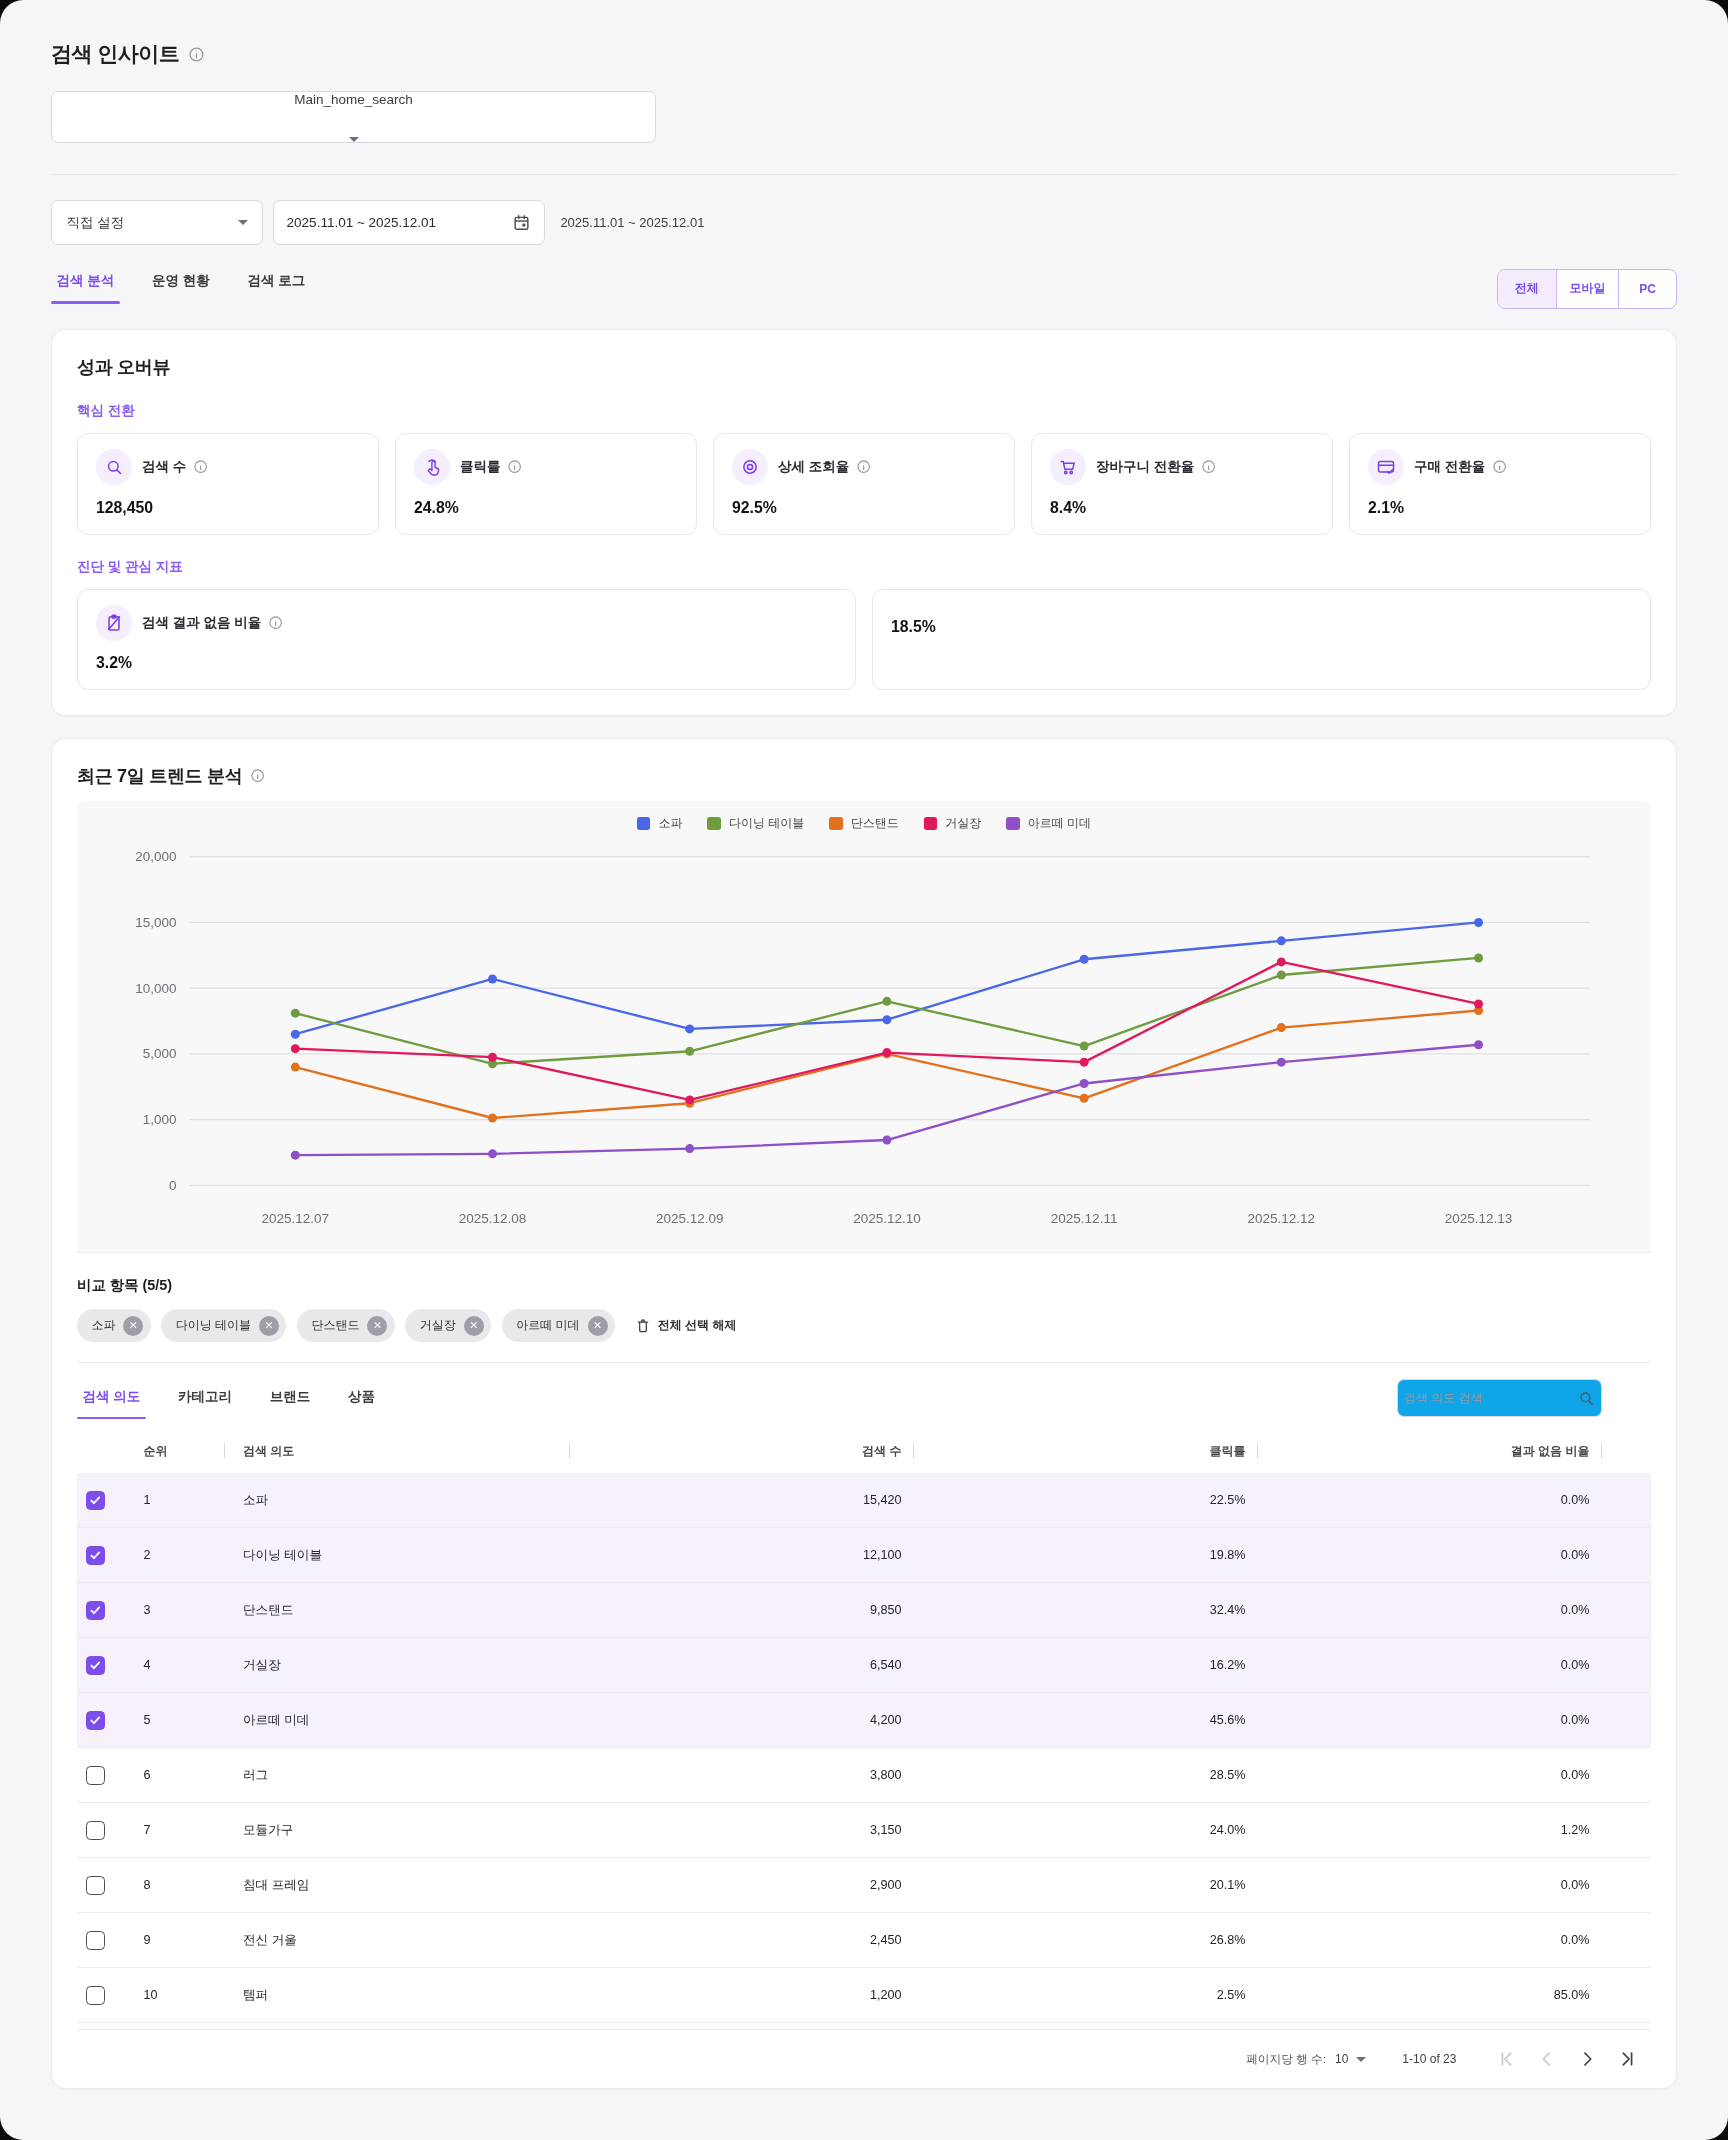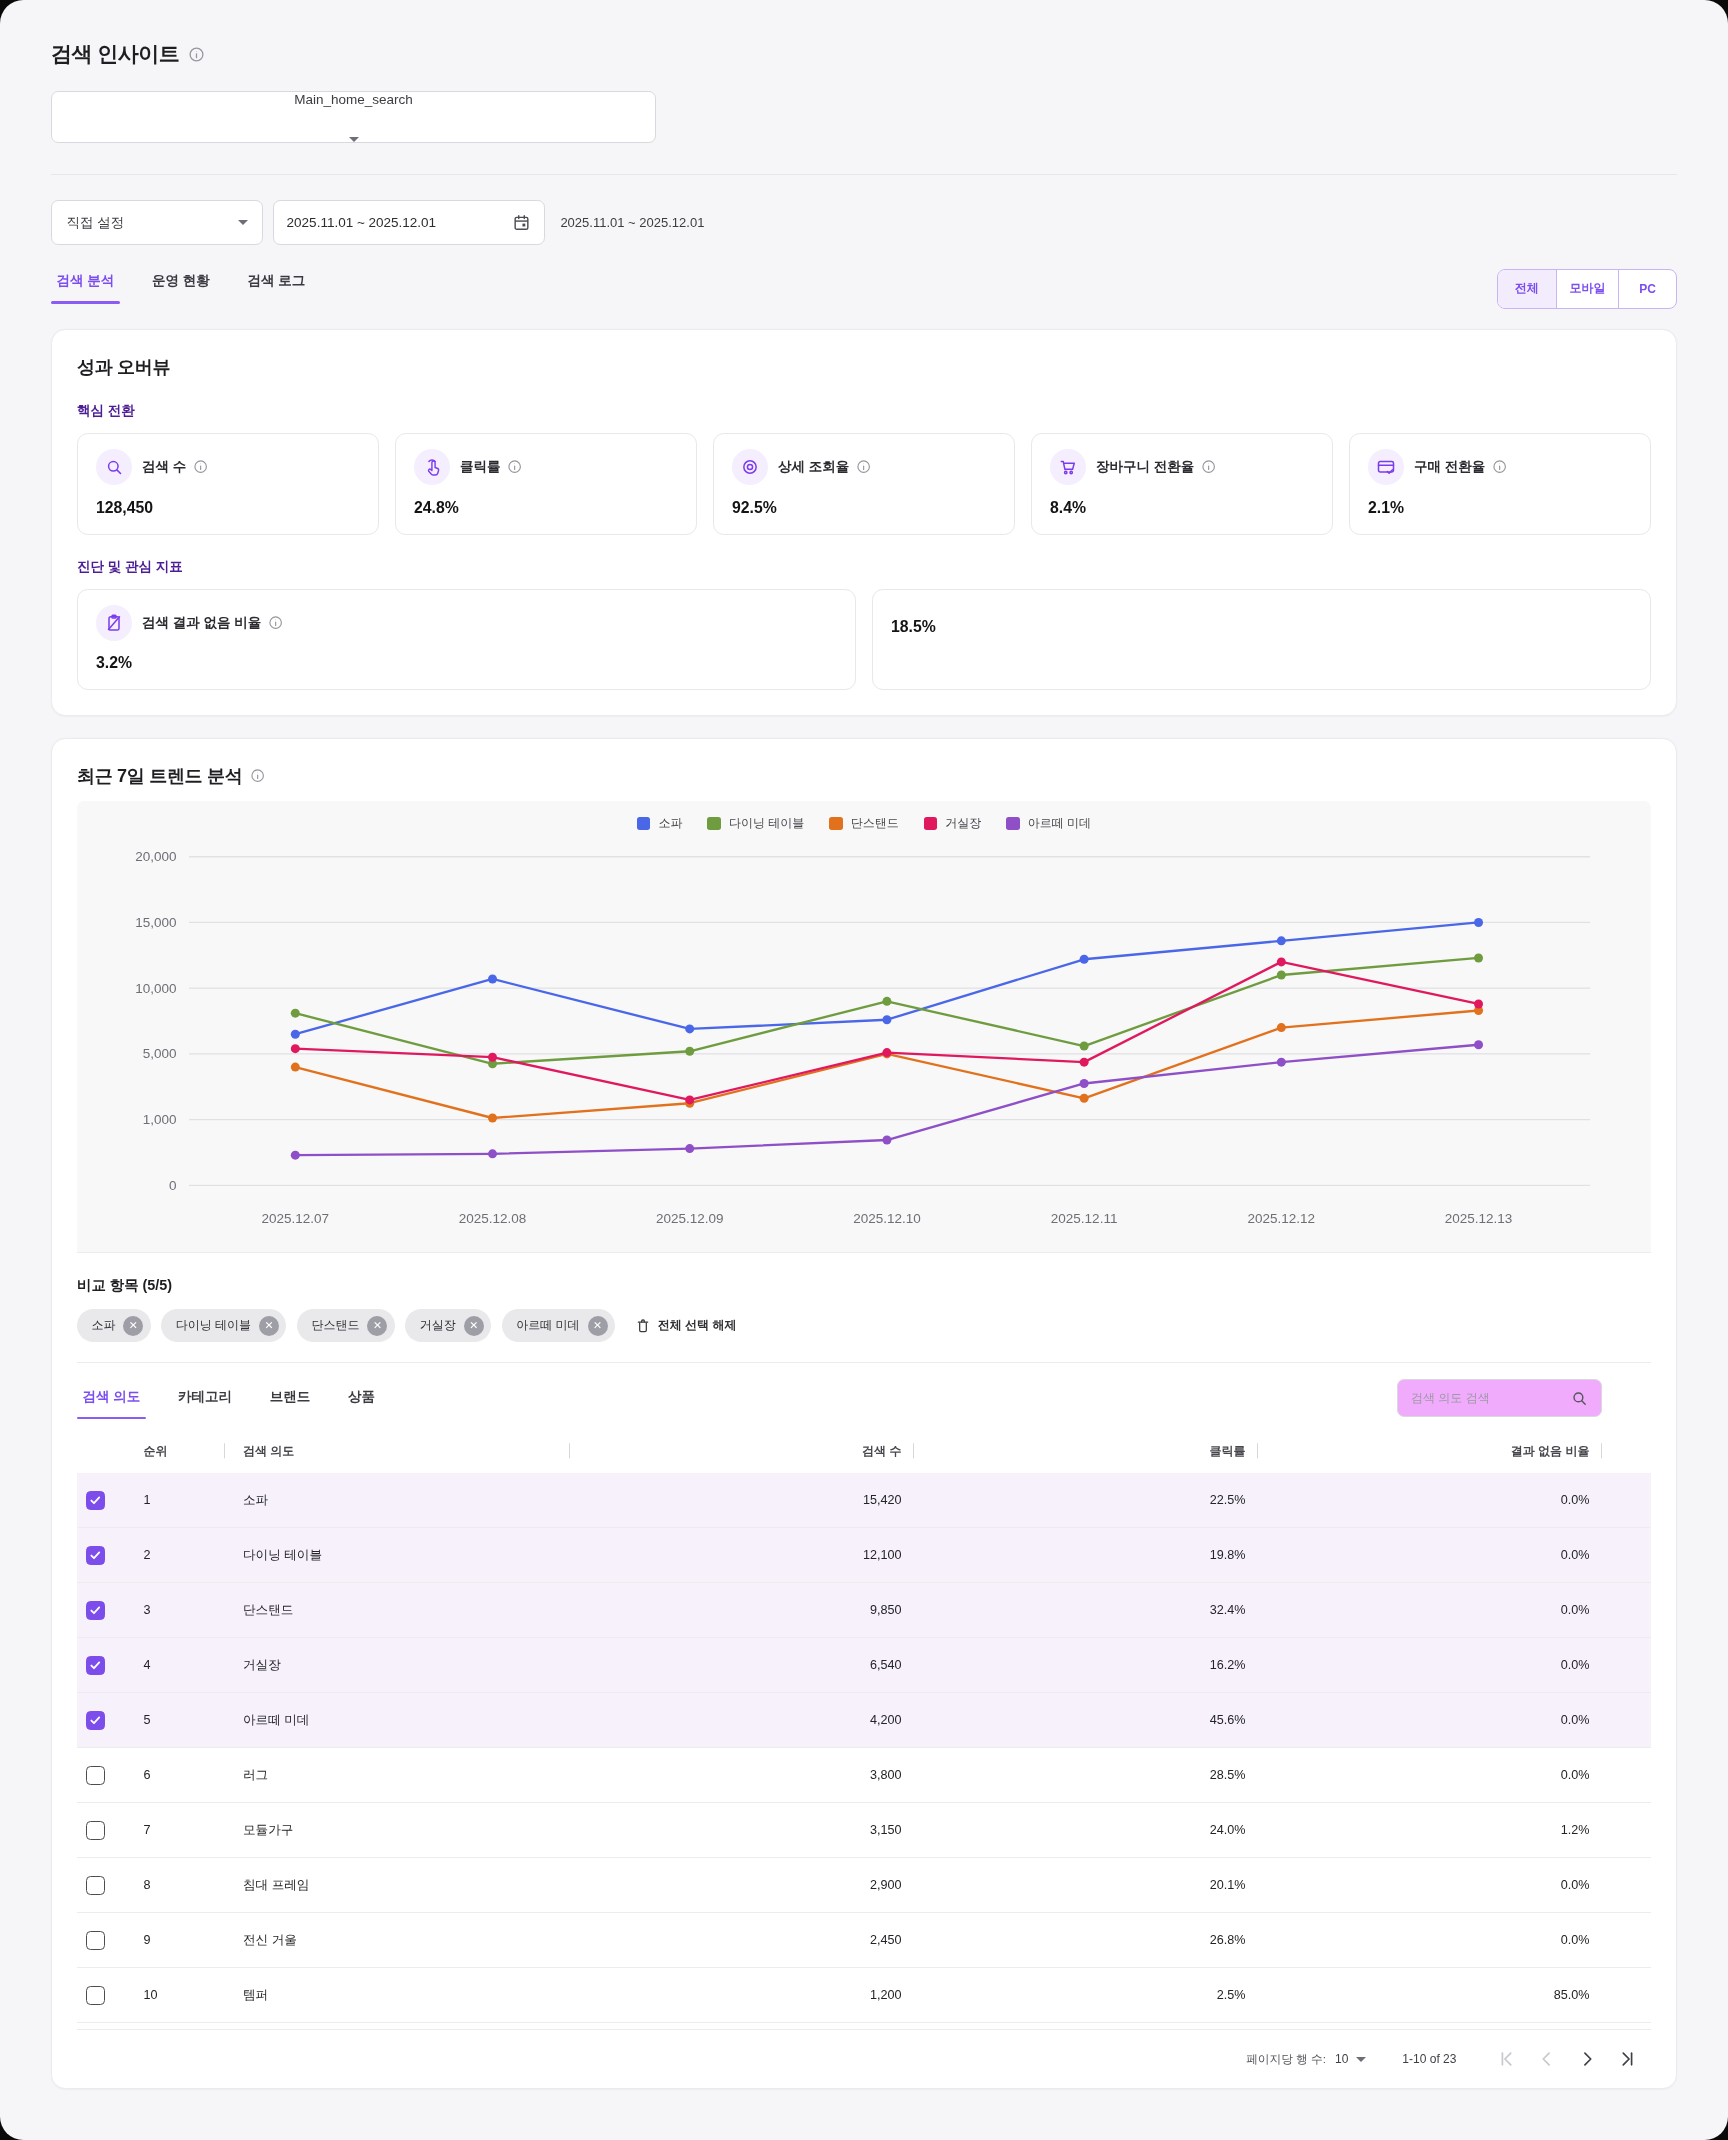--- a/index.html
+++ b/index.html
@@ -33,21 +33,21 @@
   .tab.active::after { content:""; position:absolute; left:0; right:0; bottom:0; height:2.7px; border-radius:1.8px; background:#8a5cf5; }
   .segmented { display:flex; border:0.9px solid #c9b4f4; border-radius:8px; overflow:hidden; background:#fff; }
   .seg { min-width:58px; padding:0 12.6px; height:38px; display:flex; align-items:center; justify-content:center;
          font-size:12px; font-weight:700; color:#7c4df0; border-left:0.9px solid #c9b4f4; cursor:pointer; }
   .seg:first-child { border-left:none; }
   .seg.selected { background:#f2ecfc; }
 
   
   .card { margin:20px 0 0 0; background:#fff; border:0.9px solid #ebebee; border-radius:14.4px; box-shadow:0 0.9px 1.8px rgba(20,20,30,.04); padding:25px; }
   .card h2 { font-size:18px; font-weight:700; letter-spacing:-0.3px; display:flex; align-items:center; gap:7.2px; }
-  .group-title { margin-top:23.4px; font-size:13.5px; font-weight:700; color:#4c1d95; }
+  .group-title { margin-top:23.4px; font-size:13.5px; font-weight:700; color:#8b5cf6; }
   .kpi-row { display:flex; gap:16px; margin-top:12.6px; }
   .kpi { flex:1 1 0; border:0.9px solid #e8e8ec; border-radius:10.8px; padding:15.3px 18px 17px 18px; background:#fff; }
   .kpi-top { display:flex; align-items:center; gap:10px; }
   .kpi-ic { width:36px; height:36px; border-radius:50%; background:#f4eefe; color:#7c3bed; display:flex; align-items:center; justify-content:center; flex:0 0 auto; }
   .kpi-label { font-size:13.5px; font-weight:600; color:#2a2a30; display:flex; align-items:center; gap:6.3px; }
   .kpi-value { margin-top:13.5px; font-size:15.8px; font-weight:700; color:#141417; }
 
   
   .chart-panel { margin-top:12.6px; background:#f8f8f9; border-radius:7.2px; padding:14.4px 21.6px 9px 21.6px; border-bottom:0.9px solid #ececef;
                  border-bottom-left-radius:0; border-bottom-right-radius:0; }
@@ -62,22 +62,22 @@
   .chips { display:flex; align-items:center; gap:10.8px; margin-top:14.4px; }
   .chip { display:flex; align-items:center; gap:8px; background:#e9e9ec; border-radius:899px; height:33px; padding:0 7.2px 0 14.4px; font-size:12px; color:#2f2f34; }
   .chip-x { width:20px; height:20px; border-radius:50%; background:#9e9ea6; color:#fff; display:flex; align-items:center; justify-content:center;
             font-size:10.8px; line-height:1; cursor:pointer; }
   .clear-all { display:flex; align-items:center; gap:7.2px; margin-left:9px; font-size:12px; font-weight:600; color:#2f2f34; cursor:pointer; }
   .clear-all svg { color:#3a3a40; }
 
   
   .table-tabs-row { display:flex; align-items:center; justify-content:space-between; padding-top:16px; }
   .table-tabs { display:flex; gap:27px; }
-  .search-box { width:205px; height:38px; border:0.9px solid #d8d8de; border-radius:7.2px; background:#f0abfc;
-                display:flex; align-items:center; justify-content:space-between; padding:0 13px; margin-right:49px; margin-bottom:7.2px;margin-left:44px; }
+  .search-box { width:205px; height:38px; border:0.9px solid #d8d8de; border-radius:7.2px; background:#0ea5e9;
+                display:flex; align-items:center; justify-content:space-between; padding:0 6px; margin-right:49px; margin-bottom:7.2px;margin-left:44px; }
   .search-box input { border:none; outline:none; width:144px; font-size:12px; color:#2c2c31; font-family:inherit; background:transparent; }
   .search-box input::placeholder { color:#9a9aa2; }
   .search-box svg { color:#55555c; }
 
   
   .table { margin-top:3.6px; }
   .thead, .trow { display:flex; align-items:center; padding-right:49px; }
   .thead { height:45px; }
   .th { font-size:12px; font-weight:700; color:#46464c; position:relative; height:16px; line-height:16px; }
   .th::after { content:""; position:absolute; right:0; top:50%; transform:translateY(-50%); width:0.9px; height:15.3px; background:#d7d7dc; }

